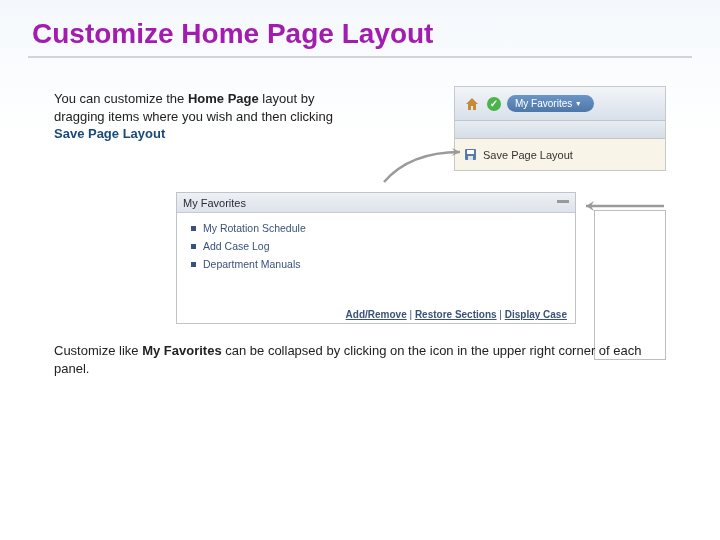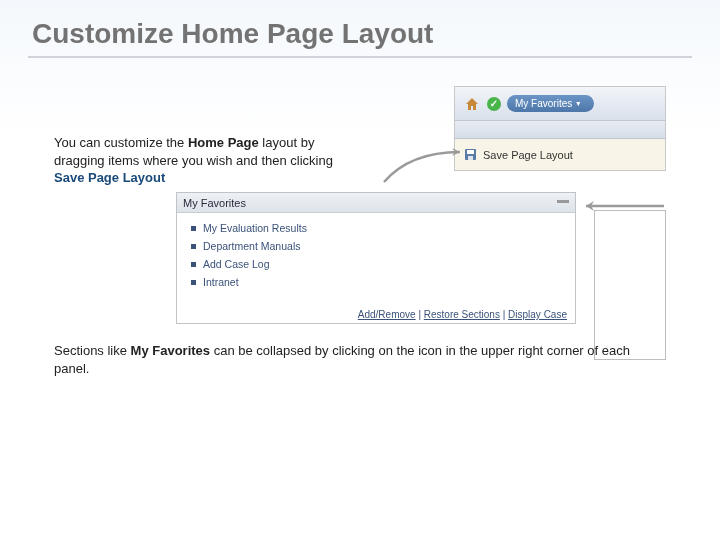--- a/index.html
+++ b/index.html
@@ -7,37 +7,36 @@
     width: 720px;
     height: 540px;
     font-family: Verdana, Arial, sans-serif;
     background: linear-gradient(to bottom, #f4f8fc 0%, #ffffff 25%);
     position: relative;
     overflow: hidden;
   }
   .title {
     font-size: 28px;
     font-weight: bold;
-    color: #737373;
+    color: #a21caf;
     padding: 18px 0 6px 32px;
   }
   .title-underline {
     height: 2px;
     background: #d0d4d8;
     margin: 0 28px 0 28px;
   }
   .intro-text {
     position: absolute;
     top: 90px;
     left: 54px;
     width: 310px;
     font-size: 13px;
     line-height: 1.35;
     color: #222;
-    margin-top: 44px;
   }
   .intro-text .hp { font-weight: bold; }
   .intro-text .spl { font-weight: bold; color: #1a4a7a; }
   .toolbar-shot {
     position: absolute;
     top: 86px;
     left: 454px;
     width: 212px;
     height: 85px;
     border: 1px solid #c8c8c8;
@@ -122,21 +121,21 @@
     display:flex; align-items:center; gap:7px;
   }
   .panel-list li::before {
     content:"";
     width:5px; height:5px; background:#3a527a;
   }
   .panel-footer {
     position:absolute; bottom:3px; right:8px;
     font-size:10px; color:#3a527a;
   }
-  .panel-footer span { text-decoration: underline; cursor:default; }
+  .panel-footer span { text-decoration: underline; cursor:default;font-weight:bold; }
   .panel-arrow-in {
     position:absolute;
     top: 198px;
     left: 576px;
     width: 90px;
     height: 16px;
   }
   .right-rect {
     position:absolute;
     top: 210px;
@@ -197,34 +196,33 @@
   <path d="M4 34 Q 30 4 80 4" stroke="#9a9a9a" stroke-width="2.5" fill="none"></path>
   <path d="M80 4 l-8 -4 l3 4 l-3 4 z" fill="#9a9a9a"></path>
 </svg>
 
 <div class="panel-shot">
   <div class="panel-header">
     <span>My Favorites</span>
     <span class="collapse-icon"></span>
   </div>
   <ul class="panel-list">
-    <li>My Evaluation Results</li>
+    <li>My Rotation Schedule</li>
+    <li>Add Case Log</li>
     <li>Department Manuals</li>
-    <li>Add Case Log</li>
-    <li>Intranet</li>
   </ul>
   <div class="panel-footer">
     <span>Add/Remove</span> |
     <span>Restore Sections</span> |
     <span>Display Case</span>
   </div>
 </div>
 
 <svg class="panel-arrow-in" viewBox="0 0 90 16">
   <line x1="10" y1="8" x2="88" y2="8" stroke="#9a9a9a" stroke-width="2.5"></line>
   <path d="M10 8 l8 -5 l-3 5 l3 5 z" fill="#9a9a9a"></path>
 </svg>
 
 <div class="right-rect"></div>
 
 <div class="bottom-text">
-  <span>Sections like </span><span class="mf">My Favorites</span><span> can be collapsed by clicking on the icon in the upper right corner of each panel.</span>
+  <span>Customize like </span><span class="mf">My Favorites</span><span> can be collapsed by clicking on the icon in the upper right corner of each panel.</span>
 </div>
 
 </body></html>

